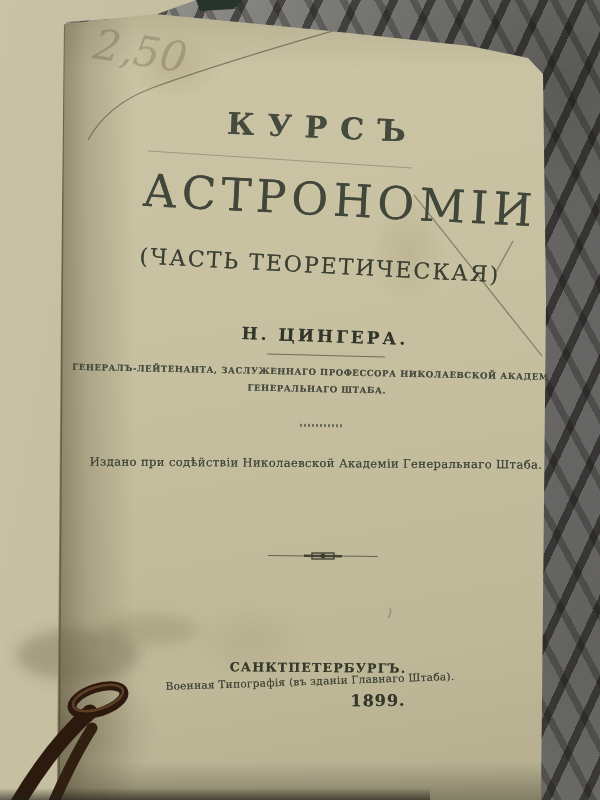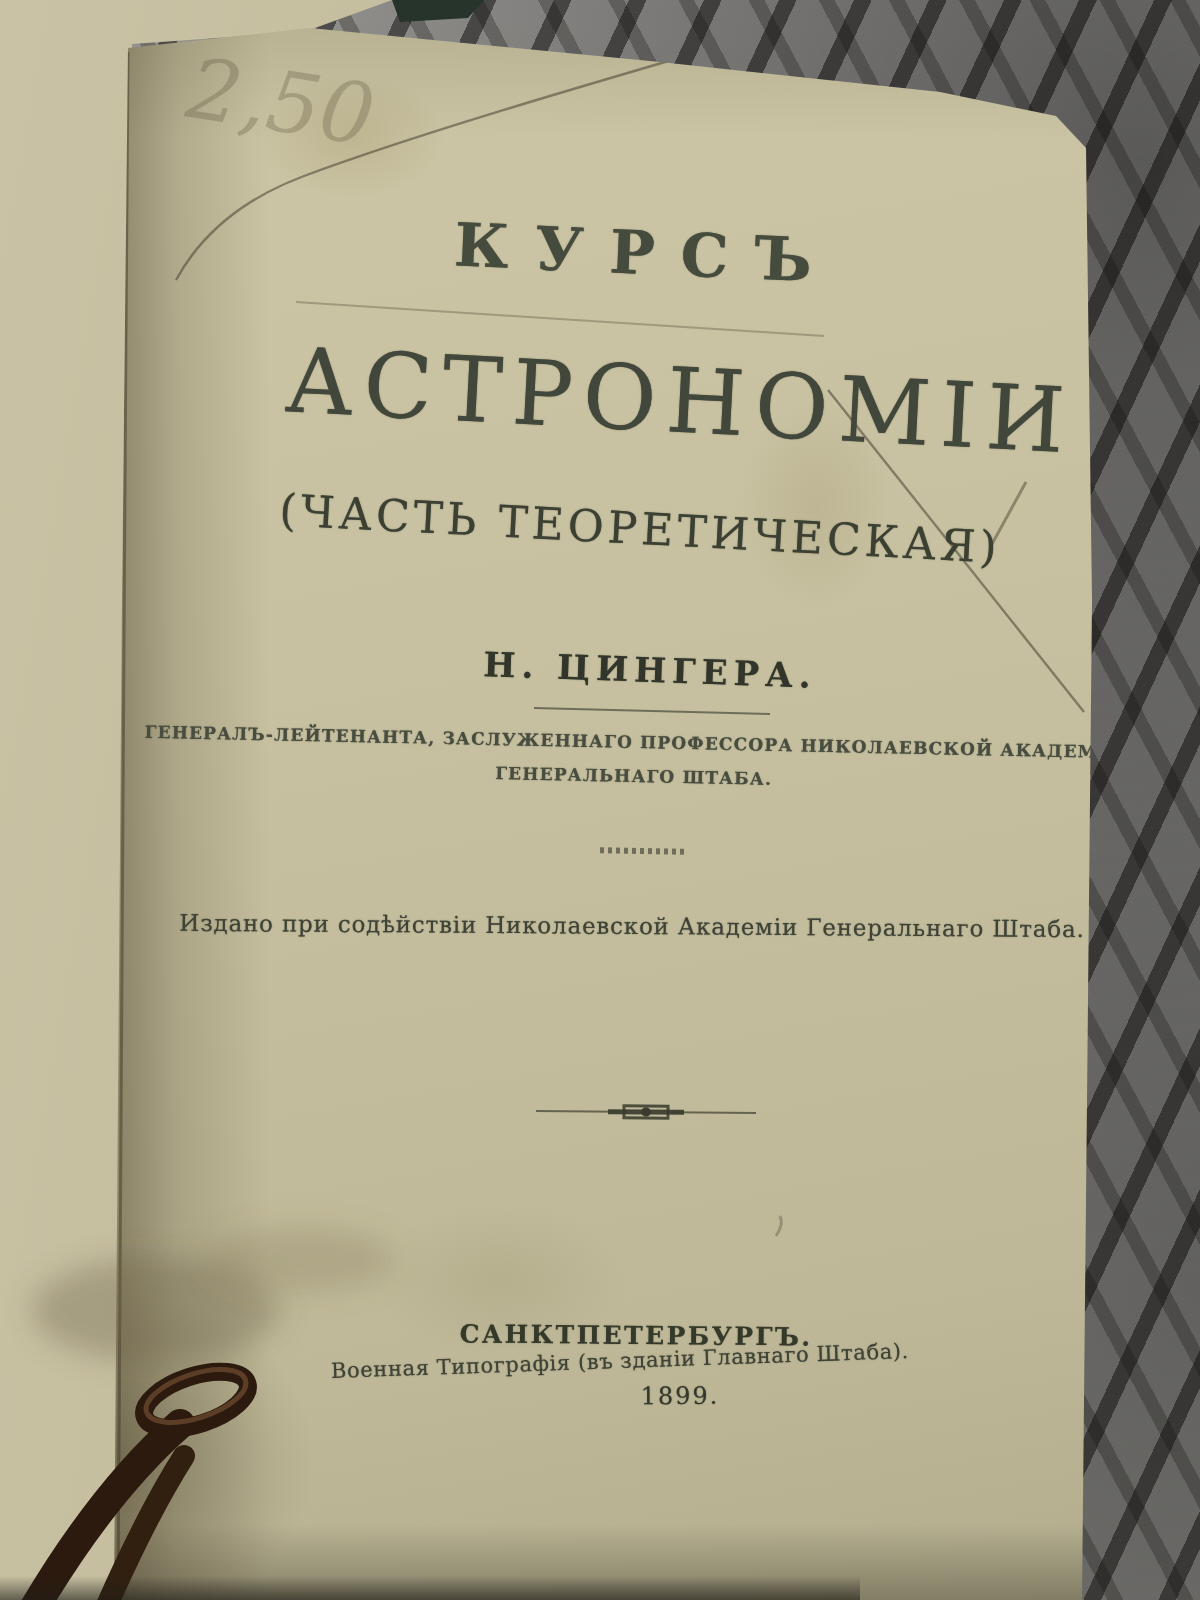--- a/index.html
+++ b/index.html
@@ -59,21 +59,21 @@
   .squiggle{position:absolute;top:424px;left:321px;width:42px;height:3px;
       transform:translateX(-50%) rotate(1deg);
       background:repeating-linear-gradient(90deg, rgba(80,84,68,.75) 0 2px, transparent 2px 4px);}
   .pub-note{top:456px;left:316px;font-size:11.5px;letter-spacing:.4px;
       transform:translateX(-50%) rotate(.4deg);color:#3e4336;}
   .ornament{position:absolute;top:549px;left:323px;transform:translateX(-50%) rotate(.5deg);}
   .city{top:660px;left:318px;font-size:12.5px;font-weight:bold;letter-spacing:1.2px;
       transform:translateX(-50%) rotate(.5deg);color:#343929;}
   .publisher{top:675px;left:310px;font-size:10.5px;letter-spacing:.3px;
       transform:translateX(-50%) rotate(-2deg);color:#3e4336;}
-  .year{top:691px;left:340px;font-size:12px;font-weight:normal;letter-spacing:1px;
+  .year{top:691px;left:378px;font-size:16px;font-weight:bold;letter-spacing:1px;
       transform:translateX(-50%) rotate(-.5deg);color:#33382b;}
 
   .marks{position:absolute;inset:0;pointer-events:none;}
   .clasp-layer{position:absolute;inset:0;pointer-events:none;}
   .floor-shadow{position:absolute;left:0;bottom:0;width:430px;height:12px;
       background:linear-gradient(0deg, rgba(32,30,24,.6), rgba(32,30,24,0));}
 </style>
 </head>
 <body>
 

